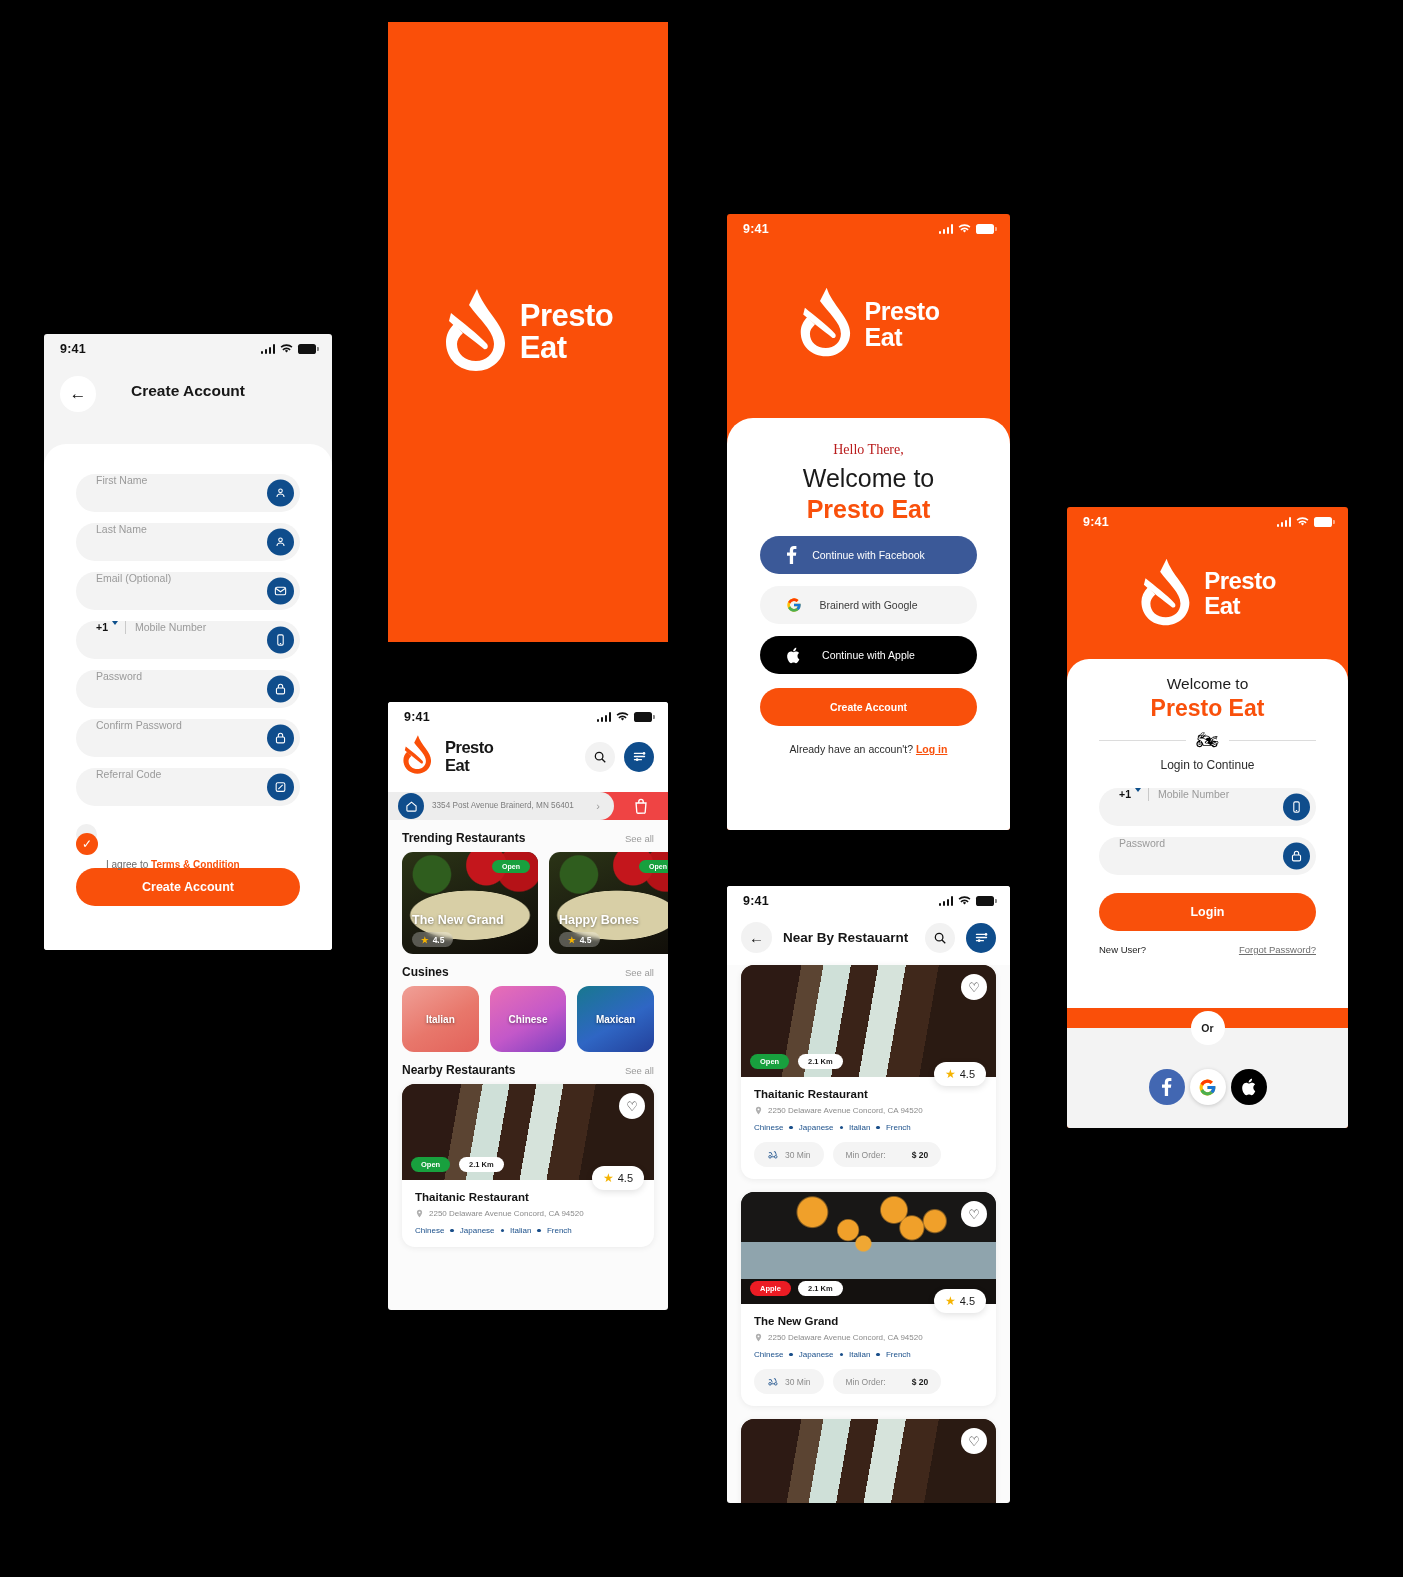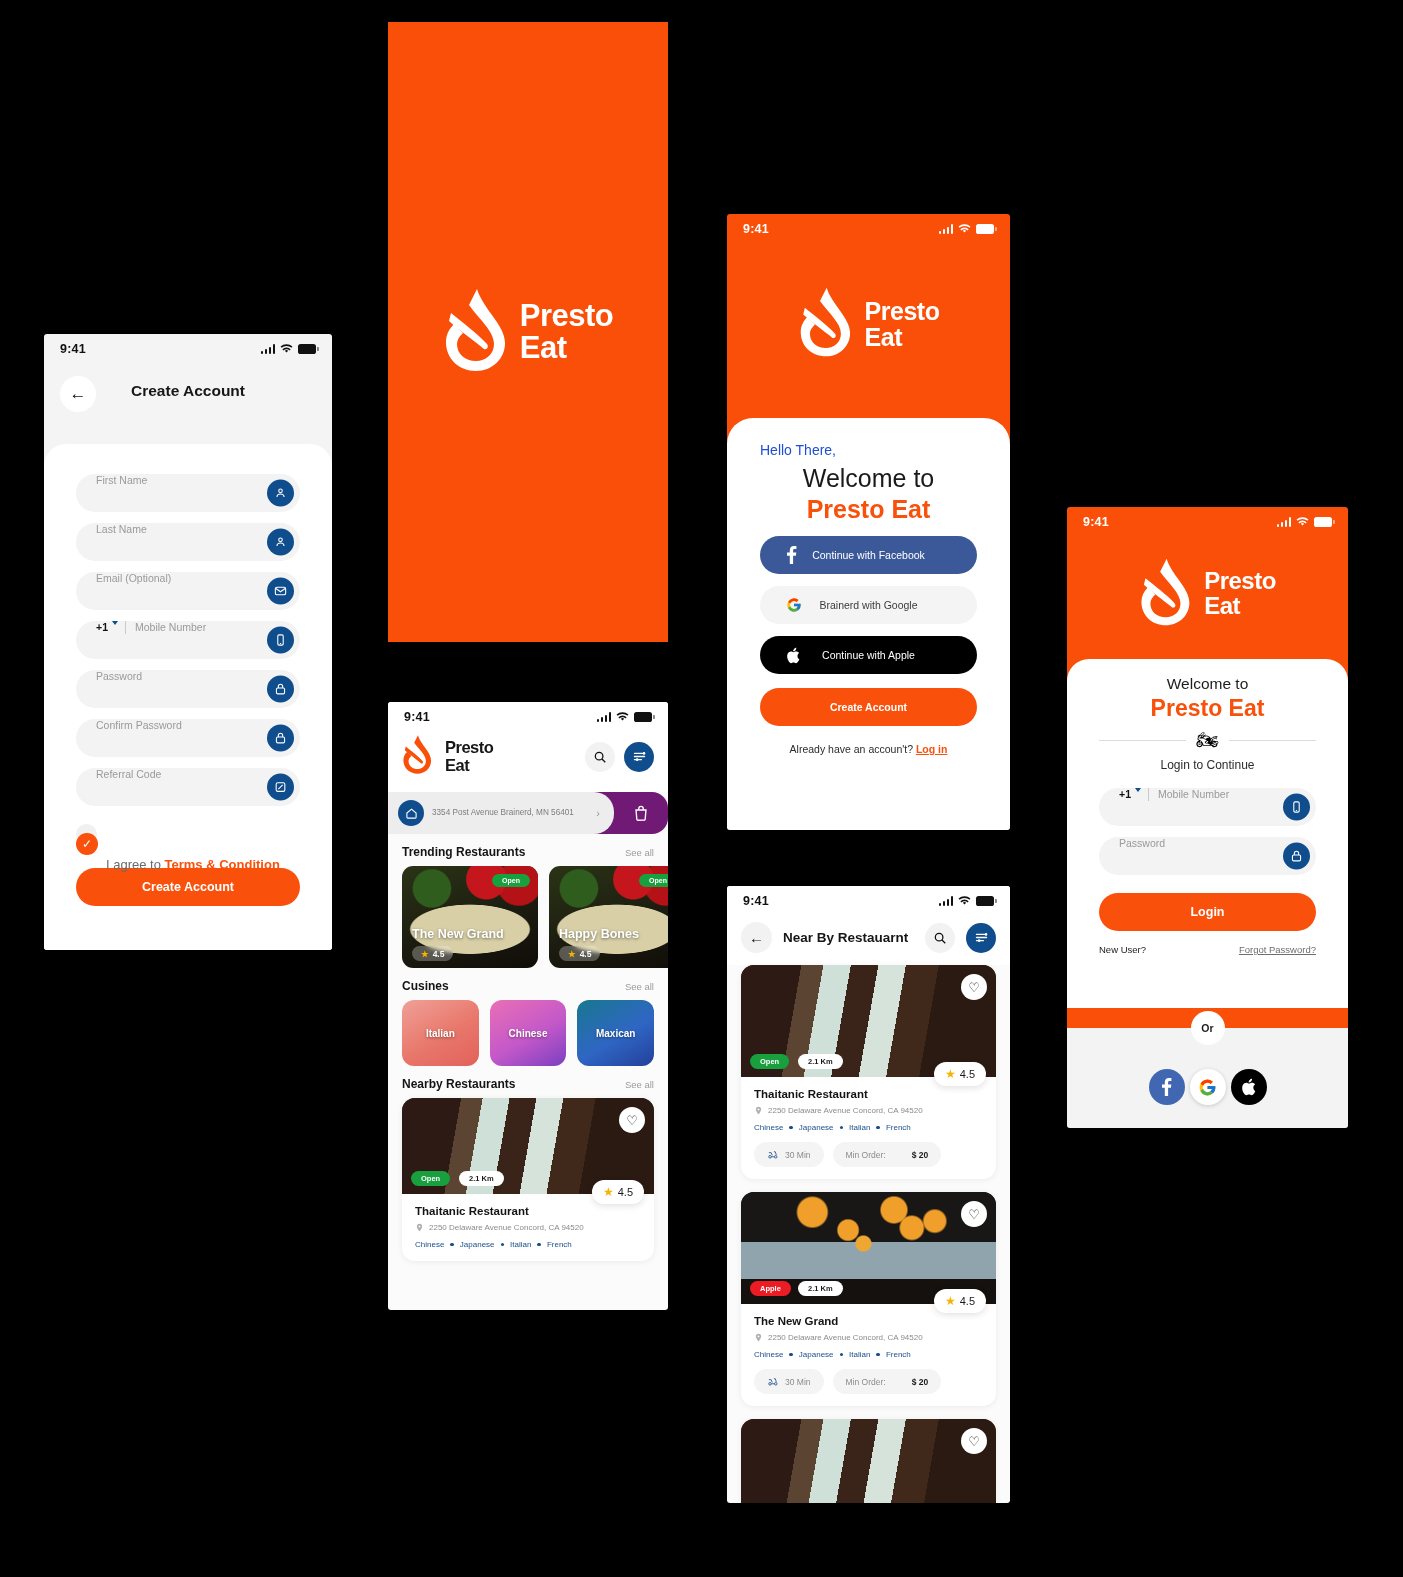--- a/index.html
+++ b/index.html
@@ -55,21 +55,21 @@
     position: absolute; right: 6px; top: 50%; transform: translateY(-50%);
     width: 27px; height: 27px; border-radius: 50%; background: #0f4d8c;
     display: flex; align-items: center; justify-content: center; color: #fff;
   }
   .agree-row { display: flex; align-items: center; margin: 21px 0 15px; position: relative; height: 26px; }
   .cbox-off { width: 21px; height: 21px; border-radius: 50%; background: #f0f0f0; position:absolute; left:0; top:-3px; }
   .cbox-on {
     width: 22px; height: 22px; border-radius: 50%; background: #f9500b; position: absolute; left: 0; top: 6px;
     display: flex; align-items: center; justify-content: center; color: #fff; font-size: 12px;
   }
-  .agree-txt { margin-left: 30px; font-size: 13px; color: #6b6b6b; margin-top: 48px; }
+  .agree-txt { margin-left: 30px; font-size: 10px; color: #6b6b6b; margin-top: 48px; }
   .agree-txt a { color: #f9500b; font-weight: bold; text-decoration: underline; }
   .btn-primary {
     height: 38px; border-radius: 19px; background: #f9500b; color: #fff;
     display: flex; align-items: center; justify-content: center;
     font-size: 12.5px; font-weight: bold; border: none; width: 100%;
   }
 
   
   #p-splash { left: 388px; top: 22px; width: 280px; height: 620px; background: #fa4f09;
               display: flex; align-items: center; justify-content: center; }
@@ -77,21 +77,21 @@
 
   
   #p-home { left: 388px; top: 702px; width: 280px; height: 608px; border-radius: 3px; background:#fbfbfb; }
   .home-top { background: #fff; padding: 0 0 7px; }
   .home-logo { display:flex; align-items:center; justify-content:space-between; padding: 2px 14px 6px; }
   .home-logo .logo-txt { color:#171717; font-size: 16.5px; }
   .hicons { display: flex; align-items: center; gap: 9px; }
   .ic-circle { width: 30px; height: 30px; border-radius: 50%; display:flex; align-items:center; justify-content:center; }
   .ic-search { background: #f2f2f2; color:#111; }
   .ic-filter { background: #0f4d8c; color:#fff; }
-  .addr-bar { display:flex; height: 42px; background:#701a75;border-radius:16px; }
+  .addr-bar { display:flex; height: 28px; background:#ef4444; }
   .addr-left {
     flex: 1; background: #ededed; border-radius: 0 20px 20px 0; display:flex; align-items:center;
     padding: 0 10px 0 10px; gap: 8px;
   }
   .addr-home { width: 26px; height: 26px; border-radius:50%; background:#0f4d8c; color:#fff;
                display:flex; align-items:center; justify-content:center; flex:none; }
   .addr-txt { flex:1; font-size: 8.2px; color:#7d7d7d; line-height: 1.34; }
   .addr-chev { color:#9a9a9a; font-size: 11px; padding-right: 4px; }
   .addr-bag { width: 54px; display:flex; align-items:center; justify-content:center; color:#fff; }
   .sec-head { display:flex; align-items:baseline; justify-content:space-between; padding: 11px 14px 7px; }
@@ -132,21 +132,21 @@
   .nb-meta { display:flex; gap:9px; margin-top:10px; }
   .chip { background:#f4f4f4; border-radius:15px; padding:7px 13px; font-size:8.5px; color:#8b8b8b;
           display:flex; align-items:center; gap:6px; }
   .chip b { color:#1b1b1b;padding-left:20px; }
 
   
   #p-welcome { left: 727px; top: 214px; width: 283px; height: 616px; background:#fa4f09; border-radius:3px; }
   #p-welcome .w-logo { display:flex; align-items:center; justify-content:center; padding: 42px 0 56px; }
   #p-welcome .logo-txt { color:#fff; font-size: 25px; }
   .w-sheet { background:#fff; border-radius: 26px 26px 0 0; height: 420px; padding: 24px 33px 0; }
-  .w-hello { text-align:left; font-size:14px; color:#1d4ed8; }
+  .w-hello { text-align:center; font-size:14px; color:#b91c1c;font-family:Liberation Serif, serif; }
   .w-welcome { text-align:center; font-size:25px; font-weight:500; color:#1a1a1a; margin-top:6px; }
   .w-brand { text-align:center; font-size:25px; font-weight:bold; color:#f9500b; margin-top:2px; }
   .sbtn { height: 38px; border-radius: 19px; display:flex; align-items:center; position:relative;
           justify-content:center; font-size:10.5px; margin-top:12px; }
   .sbtn .sic { position:absolute; left:26px; display:flex; align-items:center; }
   .sb-fb { background:#3b5998; color:#fff;align-items:center; }
   .sb-go { background:#f4f4f4; color:#3b3b3b; }
   .sb-ap { background:#000; color:#fff; }
   .sb-ca { background:#f9500b; color:#fff; font-weight:bold; margin-top:14px; }
   .w-foot { text-align:center; font-size:10.5px; color:#2b2b2b; margin-top:17px; }

